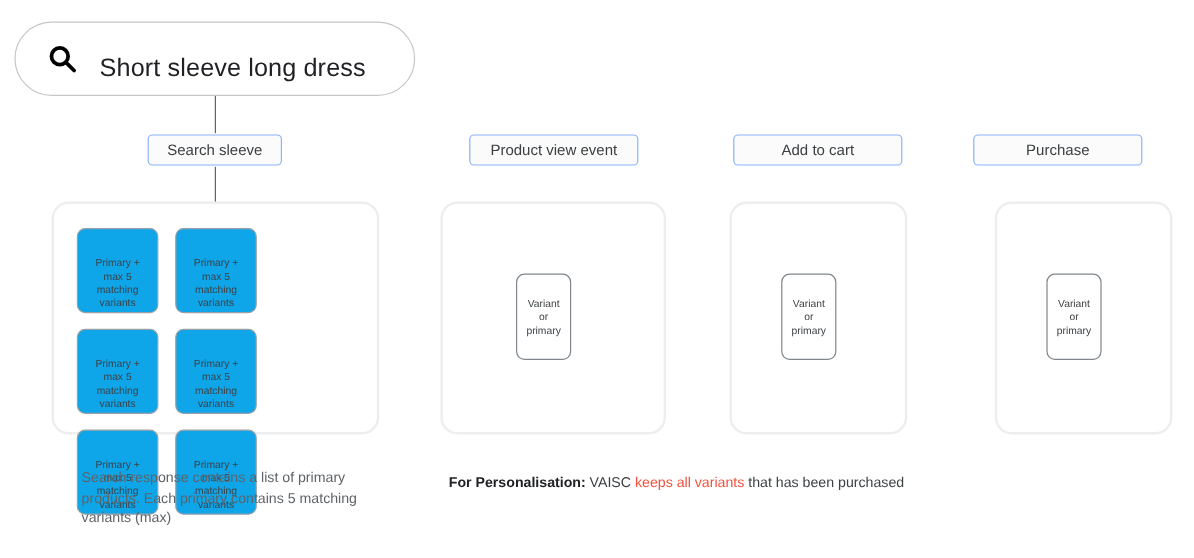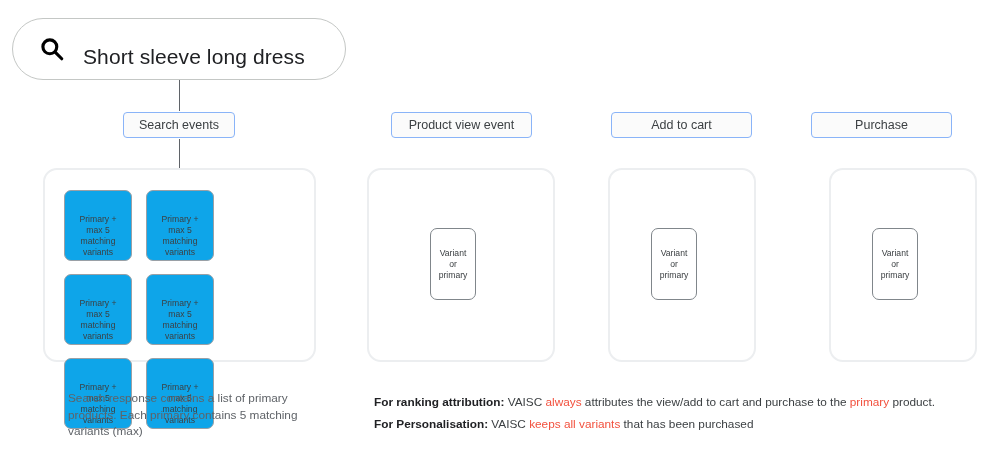--- a/index.html
+++ b/index.html
@@ -168,21 +168,21 @@
     <circle cx="10" cy="10" r="6.4" stroke="#000000" stroke-width="2.9"></circle>
     <line x1="14.9" y1="14.9" x2="21" y2="21" stroke="#000000" stroke-width="2.9" stroke-linecap="round"></line>
   </svg>
   <span class="search-text">Short sleeve long dress</span>
 </div>
 
 <div class="connector connector-top"></div>
 <div class="connector connector-bottom"></div>
 
 <div class="chip chip-search">
-  <span>Search events</span>
+  <span>Search sleeve</span>
 </div>
 <div class="chip chip-view">
   <span>Product view event</span>
 </div>
 <div class="chip chip-cart">
   <span>Add to cart</span>
 </div>
 <div class="chip chip-purchase">
   <span>Purchase</span>
 </div>
@@ -262,18 +262,15 @@
     <span>Variant</span><br>
     <span>or</span><br>
     <span>primary</span>
   </span>
 </div>
 
 <div class="caption-left">Search response contains a list of primary products. Each primary contains 5 matching variants (max)</div>
 
 <div class="notes">
   <div class="note-line">
-    <span class="note-lead">For ranking attribution:</span><span> VAISC </span><span class="hl">always</span><span> attributes the view/add to cart and purchase to the </span><span class="hl">primary</span><span> product.</span>
-  </div>
-  <div class="note-line">
     <span class="note-lead">For Personalisation:</span><span> VAISC </span><span class="hl">keeps all variants</span><span> that has been purchased</span>
   </div>
 </div>
 
 </body></html>

